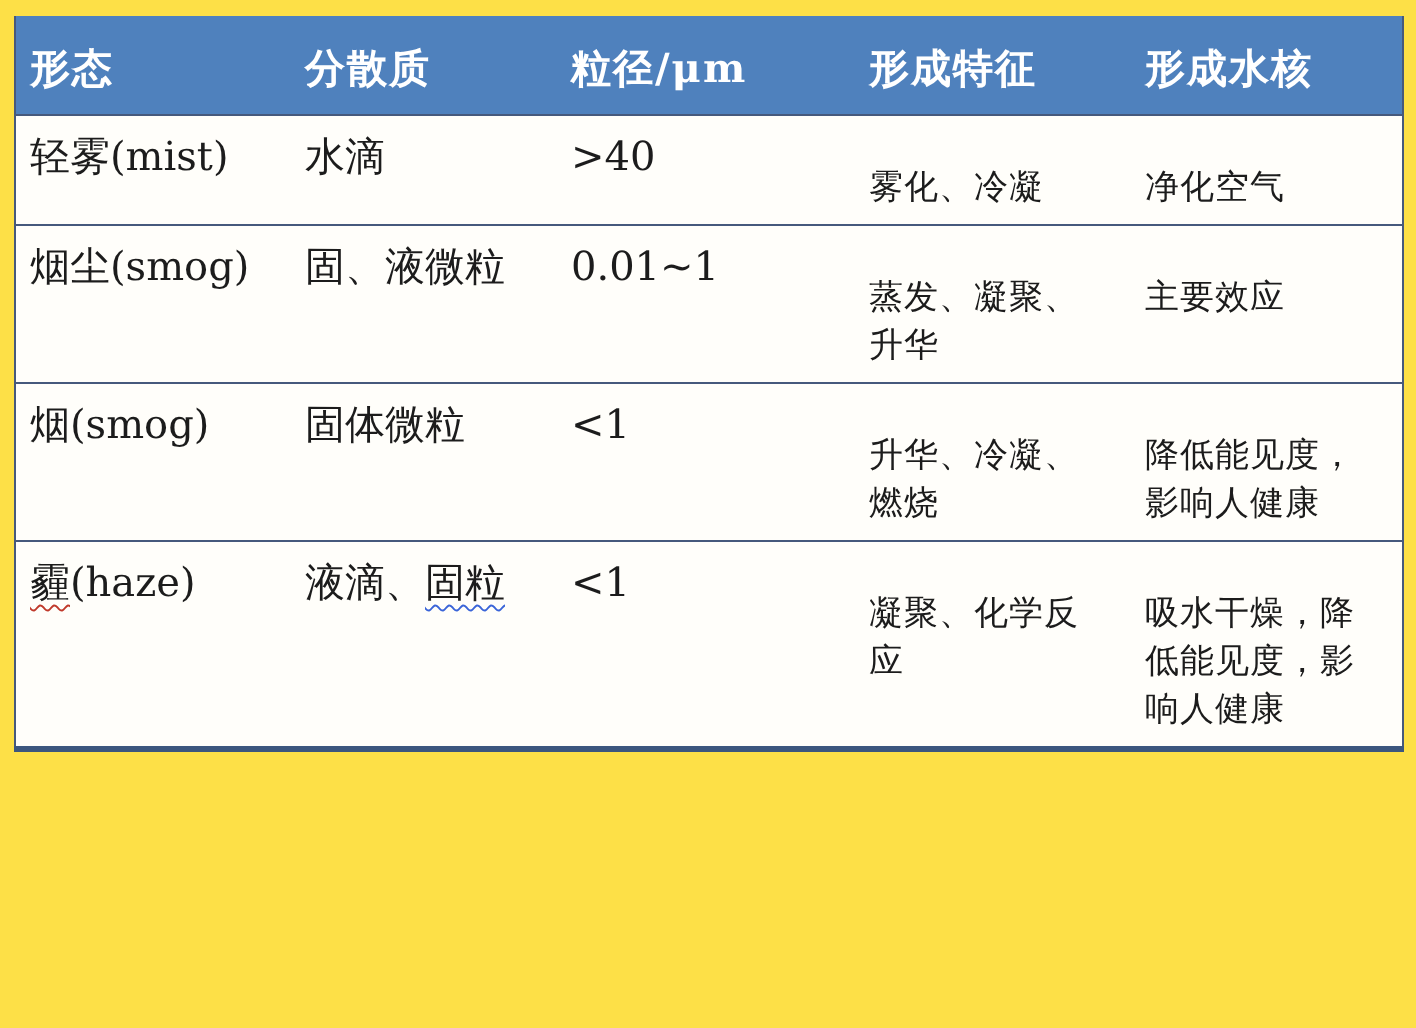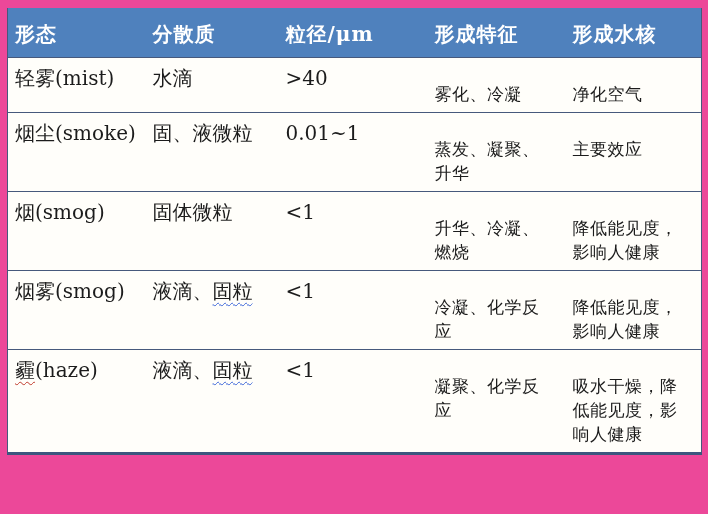--- a/index.html
+++ b/index.html
@@ -1,21 +1,21 @@
 <!DOCTYPE html>
 <html><head>
 <meta charset="utf-8">
 <style>
   html,body{margin:0;padding:0;background:#ffffff;}
   body{
     width:708px;height:514px;position:relative;overflow:hidden;
     font-family:"DejaVu Serif","Liberation Serif",serif;
     color:#1c1c1c;
   }
-  .stage{position:absolute;left:0;top:0;width:708px;height:514px;background:#ec4899;}
+  .stage{position:absolute;left:0;top:0;width:708px;height:514px;background:#fde047;}
   table.aerosol{
     position:absolute;left:7px;top:8px;width:694px;
     border-collapse:collapse;table-layout:fixed;
     background:#fffefa;
     border-left:1px solid #46597c;
     border-right:1px solid #46597c;
     border-bottom:3px solid #3c567e;
   }
   col.c1{width:138px}
   col.c2{width:133px}
@@ -75,38 +75,31 @@
   </thead>
   <tbody>
     <tr>
       <td class="c1"><span>轻雾(mist)</span></td>
       <td class="c2"><span>水滴</span></td>
       <td class="c3"><span>&gt;40</span></td>
       <td class="c4"><span>雾化、冷凝</span></td>
       <td class="c5"><span>净化空气</span></td>
     </tr>
     <tr>
-      <td class="c1"><span>烟尘(smoke)</span></td>
+      <td class="c1"><span>烟尘(smog)</span></td>
       <td class="c2"><span>固、液微粒</span></td>
       <td class="c3"><span>0.01~1</span></td>
       <td class="c4"><span>蒸发、凝聚、升华</span></td>
       <td class="c5"><span>主要效应</span></td>
     </tr>
     <tr>
       <td class="c1"><span>烟(smog)</span></td>
       <td class="c2"><span>固体微粒</span></td>
       <td class="c3"><span>&lt;1</span></td>
       <td class="c4"><span>升华、冷凝、燃烧</span></td>
-      <td class="c5"><span>降低能见度，影响人健康</span></td>
-    </tr>
-    <tr>
-      <td class="c1"><span>烟雾(smog)</span></td>
-      <td class="c2"><span>液滴、</span><span class="sqb">固粒</span></td>
-      <td class="c3"><span>&lt;1</span></td>
-      <td class="c4"><span>冷凝、化学反应</span></td>
       <td class="c5"><span>降低能见度，影响人健康</span></td>
     </tr>
     <tr>
       <td class="c1"><span class="sqr">霾</span><span>(haze)</span></td>
       <td class="c2"><span>液滴、</span><span class="sqb">固粒</span></td>
       <td class="c3"><span>&lt;1</span></td>
       <td class="c4"><span>凝聚、化学反应</span></td>
       <td class="c5"><span>吸水干燥，降低能见度，影响人健康</span></td>
     </tr>
   </tbody>

